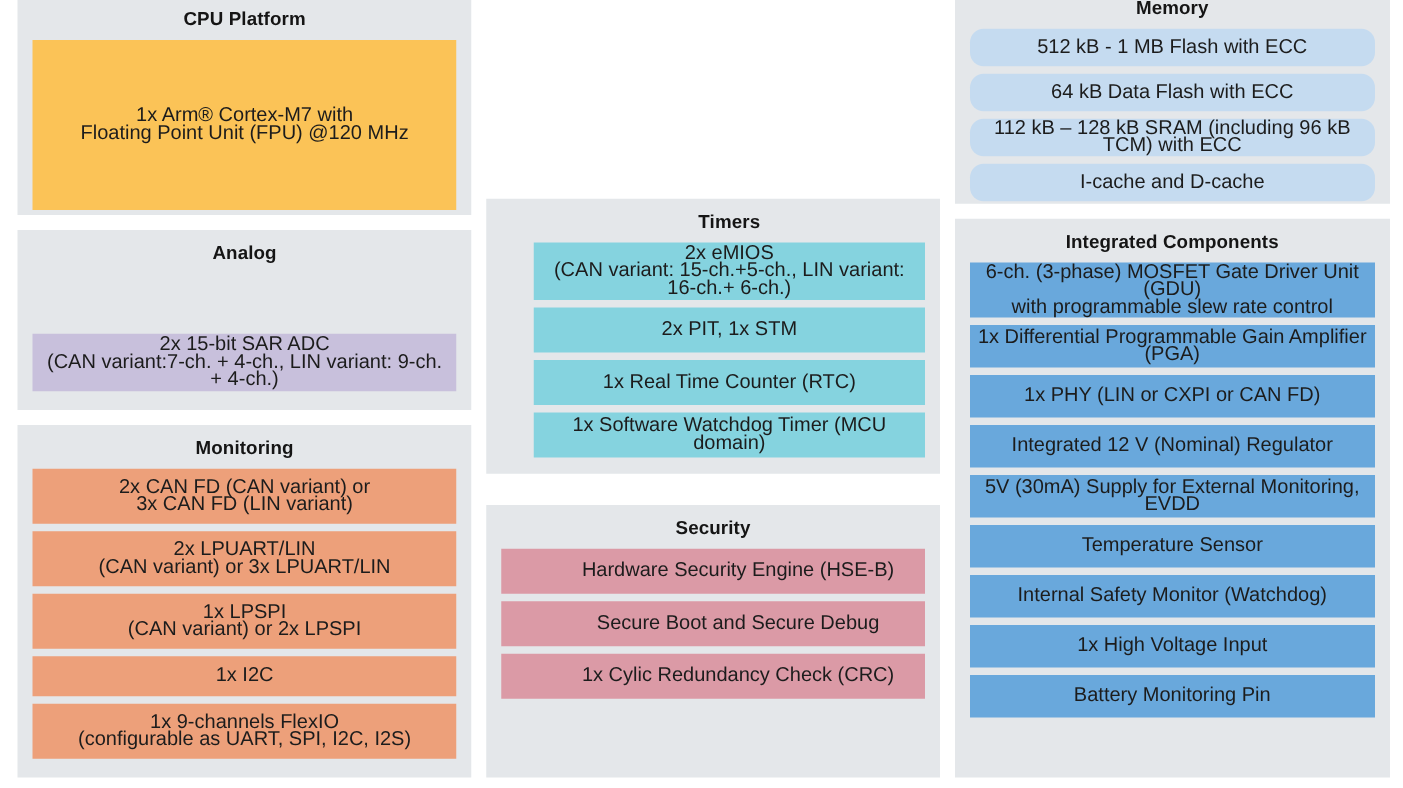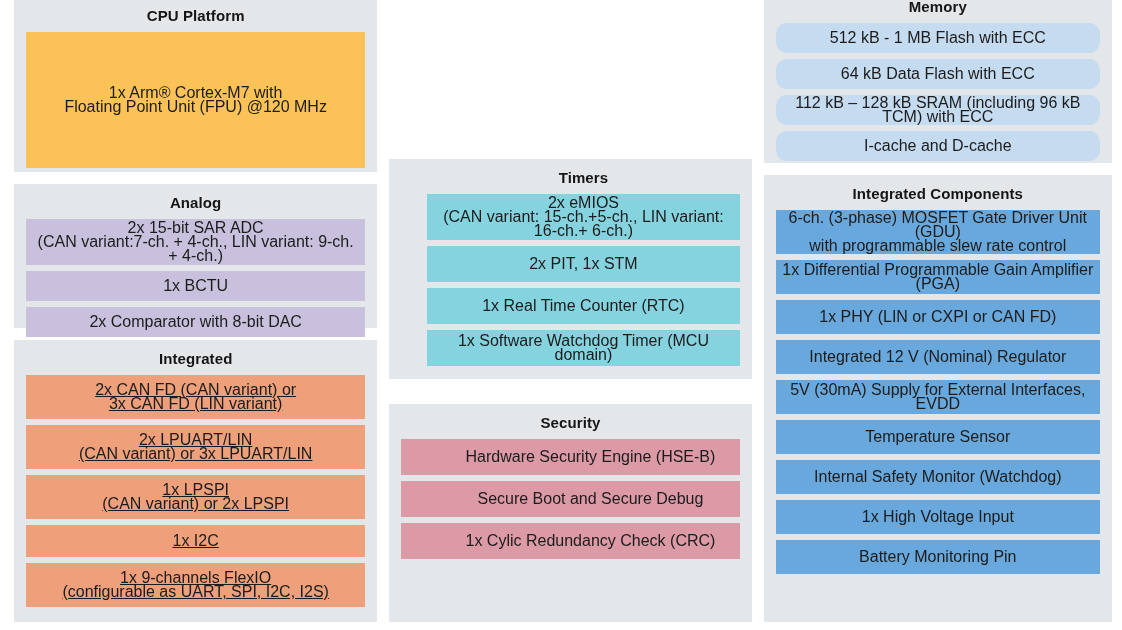--- a/index.html
+++ b/index.html
@@ -68,22 +68,22 @@
     font-size: 16px;
     line-height: 14px;
     color: #1c1c1c;
     padding: 4px 6px;
     white-space: pre-line;
   }
 
   
   .c-cpu    { background: #fbc357; }
   .c-mem    { background: #c5dbf0; border-radius: 11px; }
-  .c-analog { background: #c8c0dc; }
-  .c-iface  { background: #eda07a; text-decoration: underline; }
+  .c-analog { background: #c8c0dc; margin-top: 48px; }
+  .c-iface  { background: #eda07a; }
   .c-timer  { background: #85d3df; }
   .c-sec    { background: #db9aa6; padding-left: 46px; }
   .c-integ  { background: #69a8dc; }
 
   
   #panel-cpu .item   { height: 128px; }
   #panel-mem .item   { height: 22px; }
 
   #panel-analog .item      { height: 22px; }
   #panel-analog .item.tall { height: 38px; }
@@ -126,21 +126,21 @@
       <div class="panel-title">Analog</div>
       <div class="items">
         <div class="item c-analog tall">2x 15-bit SAR ADC
 (CAN variant:7-ch. + 4-ch., LIN variant: 9-ch. + 4-ch.)</div>
         <div class="item c-analog">1x BCTU</div>
         <div class="item c-analog">2x Comparator with 8-bit DAC</div>
       </div>
     </div>
 
     <div class="panel" id="panel-iface">
-      <div class="panel-title">Integrated</div>
+      <div class="panel-title">Monitoring</div>
       <div class="items">
         <div class="item c-iface tall">2x CAN FD (CAN variant) or
 3x CAN FD (LIN variant)</div>
         <div class="item c-iface tall">2x LPUART/LIN
 (CAN variant) or 3x LPUART/LIN</div>
         <div class="item c-iface tall">1x LPSPI
 (CAN variant) or 2x LPSPI</div>
         <div class="item c-iface">1x I2C</div>
         <div class="item c-iface tall">1x 9-channels FlexIO
 (configurable as UART, SPI, I2C, I2S)</div>
@@ -187,21 +187,21 @@
     </div>
 
     <div class="panel" id="panel-integrated">
       <div class="panel-title">Integrated Components</div>
       <div class="items">
         <div class="item c-integ tall">6-ch. (3-phase) MOSFET Gate Driver Unit (GDU)
 with programmable slew rate control</div>
         <div class="item c-integ">1x Differential Programmable Gain Amplifier (PGA)</div>
         <div class="item c-integ">1x PHY (LIN or CXPI or CAN FD)</div>
         <div class="item c-integ">Integrated 12 V (Nominal) Regulator</div>
-        <div class="item c-integ">5V (30mA) Supply for External Interfaces, EVDD</div>
+        <div class="item c-integ">5V (30mA) Supply for External Monitoring, EVDD</div>
         <div class="item c-integ">Temperature Sensor</div>
         <div class="item c-integ">Internal Safety Monitor (Watchdog)</div>
         <div class="item c-integ">1x High Voltage Input</div>
         <div class="item c-integ">Battery Monitoring Pin</div>
       </div>
     </div>
 
   </div>
 
 </div>

